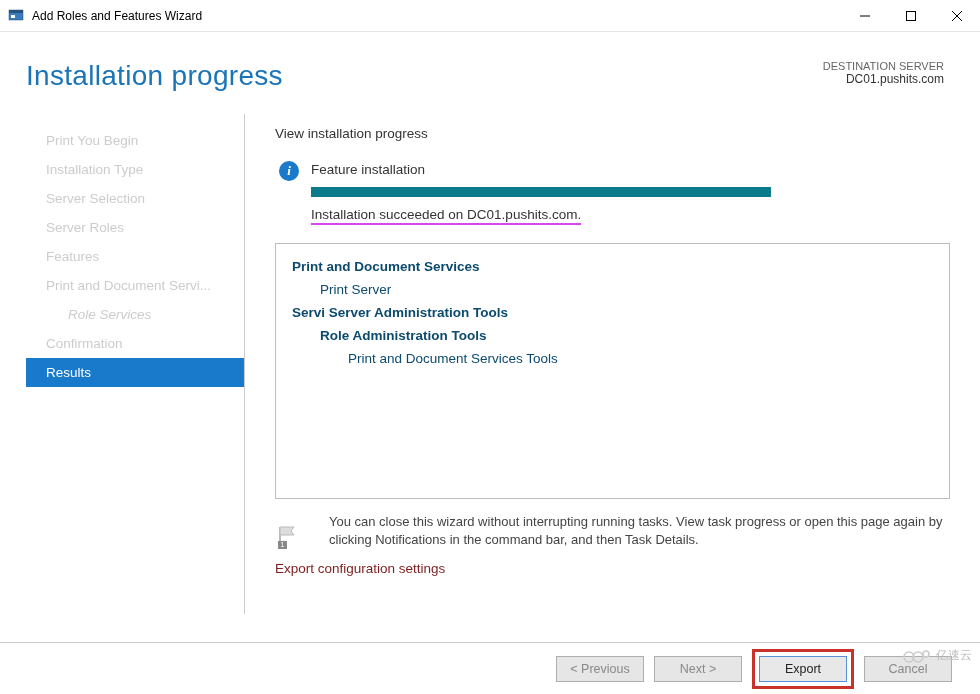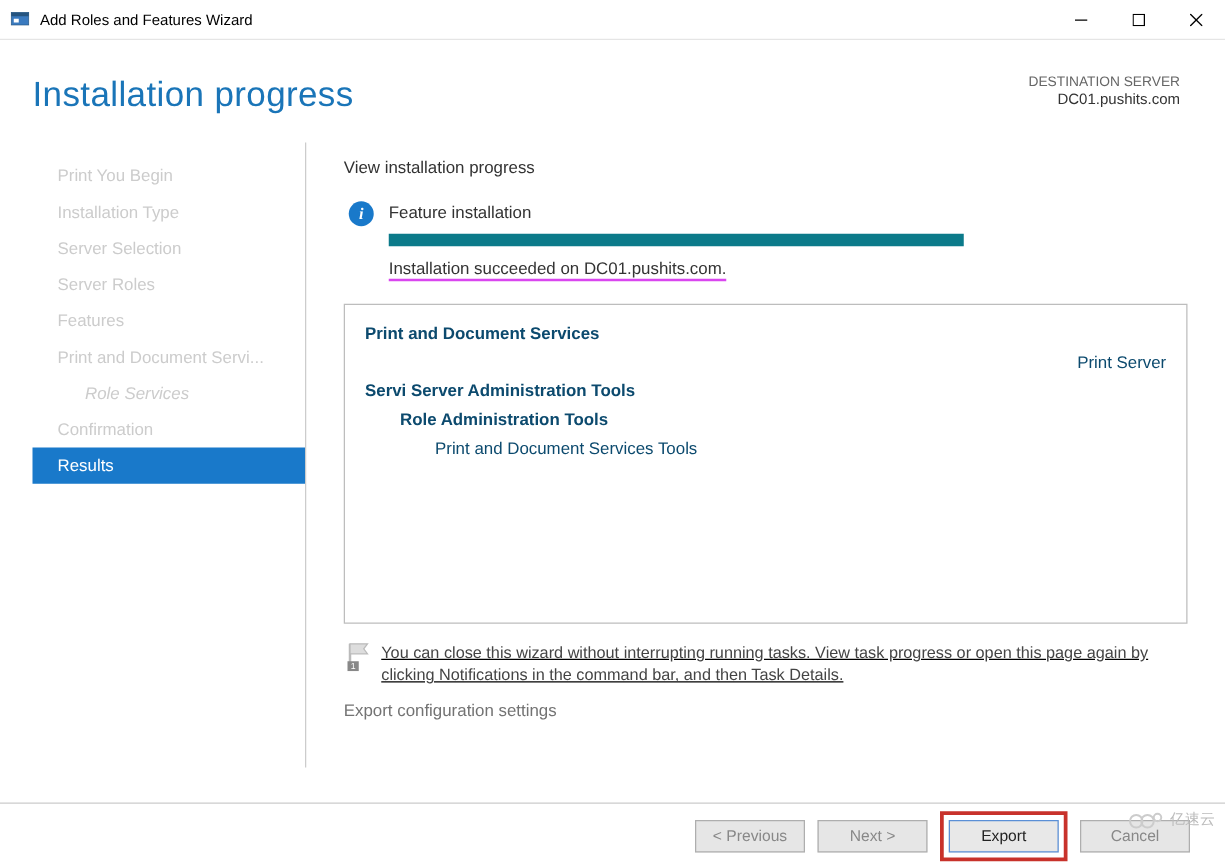--- a/index.html
+++ b/index.html
@@ -29,29 +29,29 @@
 
 .status-row { display: flex; align-items: flex-start; gap: 12px; margin-bottom: 8px; }
 .info-icon { width: 20px; height: 20px; border-radius: 50%; background: #1979ca; color: #fff; display: flex; align-items: center; justify-content: center; font-style: italic; font-family: Georgia, serif; font-size: 13px; font-weight: bold; flex-shrink: 0; margin-left: 4px; }
 .status-text { font-size: 13.5px; color: #333; margin-top: 1px; }
 .progress-wrap { margin-left: 36px; margin-top: 10px; }
 .progress-bar { width: 460px; height: 10px; background: #0b7a8a; }
 .succeed-text { font-size: 13.5px; color: #333; margin-top: 10px; border-bottom: 2px solid #d946ef; display: inline-block; padding-bottom: 1px; }
 
 .results-box { border: 1px solid #bdbdbd; margin-top: 18px; padding: 12px 16px 12px 16px; height: 256px; font-size: 13.5px; color: #0c4a6e; line-height: 1.7; overflow: hidden; }
 .results-box .lv0 { font-weight: 600; }
-.results-box .lv1 { padding-left: 28px; text-align: right; }
+.results-box .lv1 { padding-left: 28px; }
 .results-box .lv1b { padding-left: 28px; font-weight: 600; }
 .results-box .lv2 { padding-left: 56px; }
 
-.note-row { display: flex; gap: 6px; margin-top: 14px; align-items: flex-start; text-decoration: underline; }
+.note-row { display: flex; gap: 30px; margin-top: 14px; align-items: flex-end; }
 .flag-icon { width: 22px; height: 24px; flex-shrink: 0; margin-left: 2px; }
 .note-text { font-size: 13px; color: #444; line-height: 1.4; }
 
-.export-link { color: #737373; font-size: 13.5px; margin-top: 12px; display: inline-block; cursor: pointer; }
+.export-link { color: #7f1d1d; font-size: 13.5px; margin-top: 12px; display: inline-block; cursor: pointer; }
 
 .button-bar { position: absolute; bottom: 0; left: 0; right: 0; height: 52px; border-top: 1px solid #ccc; display: flex; align-items: center; justify-content: flex-end; gap: 10px; padding-right: 28px; background: #fff; }
 .btn { min-width: 88px; height: 26px; border: 1px solid #aeaeae; background: #e6e6e6; font-size: 12.5px; color: #888; display: flex; align-items: center; justify-content: center; }
 .close-wrap { border: 3px solid #c8322b; padding: 4px; }
 .btn.close { color: #222; background: #e8e8e8; border-color: #5a8fd6; min-width: 88px; }
 
 .watermark { position: absolute; right: 8px; bottom: 30px; font-size: 12px; color: #bbb; display: flex; align-items: center; gap: 4px; pointer-events: none; }
 .watermark svg { width: 30px; height: 18px; }
 </style>
 </head>

